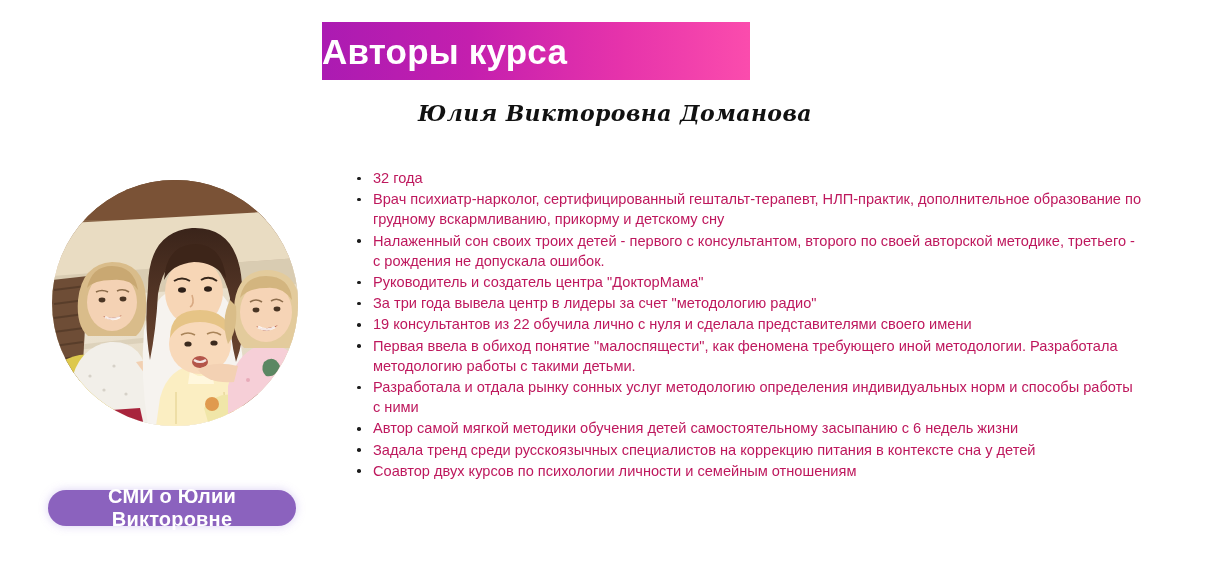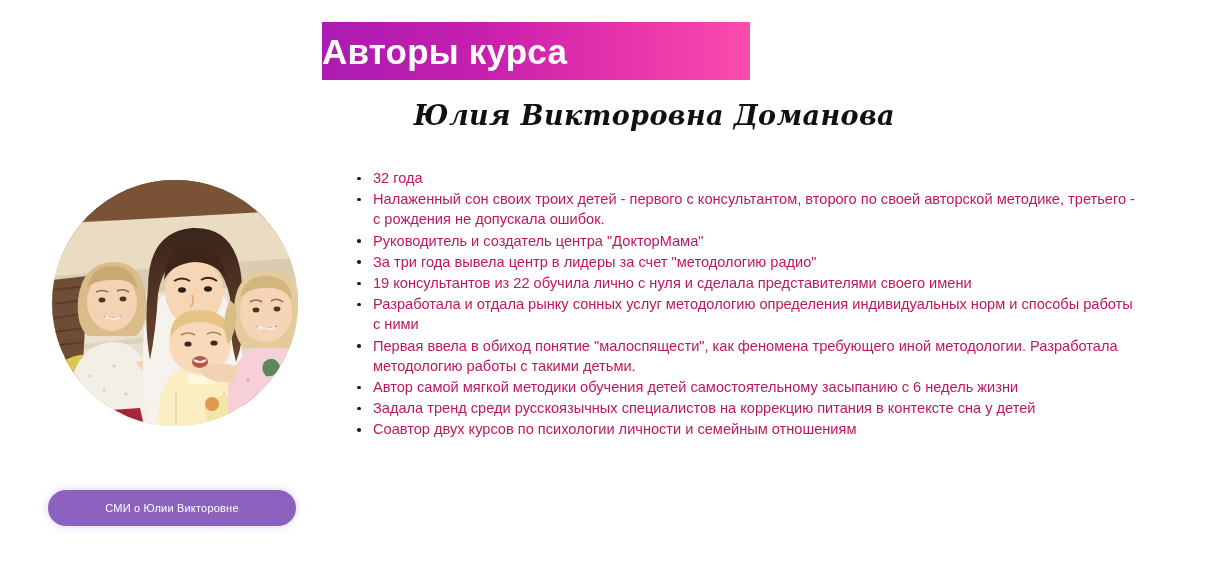--- a/index.html
+++ b/index.html
@@ -36,25 +36,25 @@
     line-height: 1;
     white-space: nowrap;
   }
 
   
   .author-name {
     position: absolute;
     left: 335px;
     top: 100px;
     width: 560px;
-    text-align: right;
+    text-align: center;
     font-family: "DejaVu Serif", serif;
     font-style: italic;
     font-weight: bold;
-    font-size: 27px;
+    font-size: 22px;
     color: #111111;
     letter-spacing: 0.4px;
     white-space: nowrap;
   }
 
   
   .photo-wrap {
     position: absolute;
     left: 52px;
     top: 180px;
@@ -76,22 +76,22 @@
     position: absolute;
     left: 48px;
     top: 490px;
     width: 248px;
     height: 36px;
     border: none;
     border-radius: 18px;
     background: #8b62be;
     color: #ffffff;
     font-family: "Liberation Sans", sans-serif;
-    font-size: 11px;
-    font-weight: normal;
+    font-size: 20px;
+    font-weight: bold;
     letter-spacing: 0.2px;
     cursor: pointer;
     box-shadow: 0 0 10px rgba(150,120,220,0.35);
     display: flex;
     align-items: center;
     justify-content: center;
   }
 
   
   .bio-list {
@@ -273,22 +273,23 @@
       <path d="M186 186 Q 160 180 146 190 Q 156 204 182 202 Z" fill="#f3d1b3"></path>
       <path d="M212 182 Q 222 174 228 186 Q 224 198 214 196 Q 208 190 212 182 Z" fill="#3f7a4e" opacity="0.85"></path>
     </svg>
   </div>
 </div>
 
 <button class="media-btn">СМИ о Юлии Викторовне</button>
 
 <ul class="bio-list">
   <li class="bio-item">32 года</li>
+  <li class="bio-item">Врач психиатр-нарколог, сертифицированный гештальт-терапевт, НЛП-практик, дополнительное образование по грудному вскармливанию, прикорму и детскому сну</li>
   <li class="bio-item">Налаженный сон своих троих детей - первого с консультантом, второго по своей авторской методике, третьего - с рождения не допускала ошибок.</li>
   <li class="bio-item">Руководитель и создатель центра "ДокторМама"</li>
   <li class="bio-item">За три года вывела центр в лидеры за счет "методологию радио"</li>
   <li class="bio-item">19 консультантов из 22 обучила лично с нуля и сделала представителями своего имени</li>
+  <li class="bio-item">Первая ввела в обиход понятие "малоспящести", как феномена требующего иной методологии. Разработала методологию работы с такими детьми.</li>
   <li class="bio-item">Разработала и отдала рынку сонных услуг методологию определения индивидуальных норм и способы работы с ними</li>
-  <li class="bio-item">Первая ввела в обиход понятие "малоспящести", как феномена требующего иной методологии. Разработала методологию работы с такими детьми.</li>
   <li class="bio-item">Автор самой мягкой методики обучения детей самостоятельному засыпанию с 6 недель жизни</li>
   <li class="bio-item">Задала тренд среди русскоязычных специалистов на коррекцию питания в контексте сна у детей</li>
   <li class="bio-item">Соавтор двух курсов по психологии личности и семейным отношениям</li>
 </ul>
 
 </body></html>

